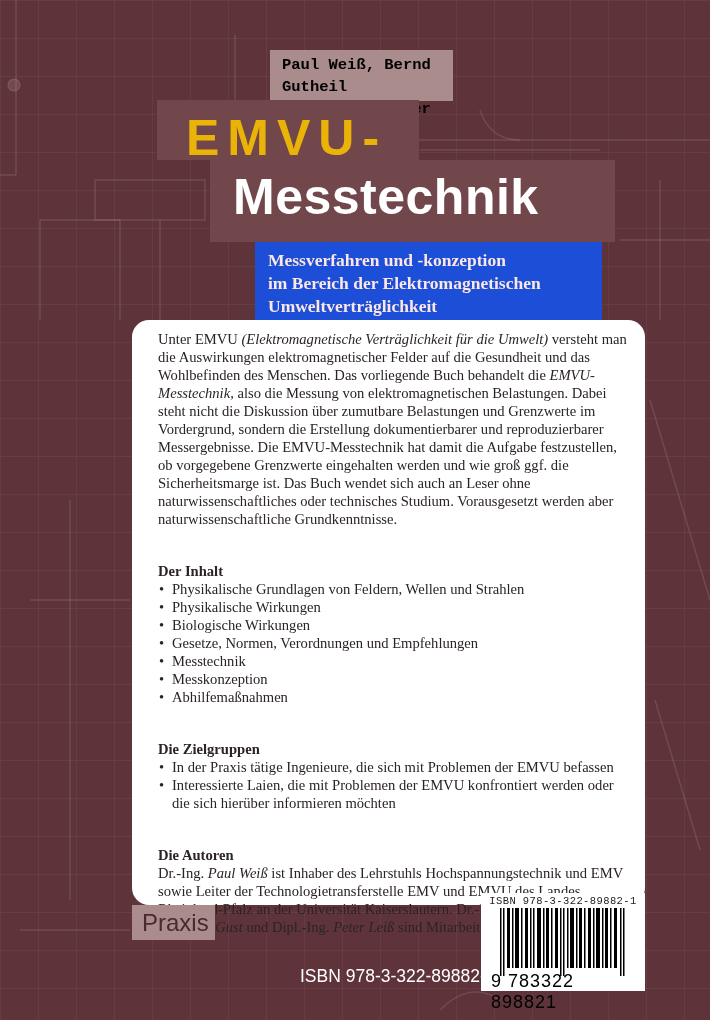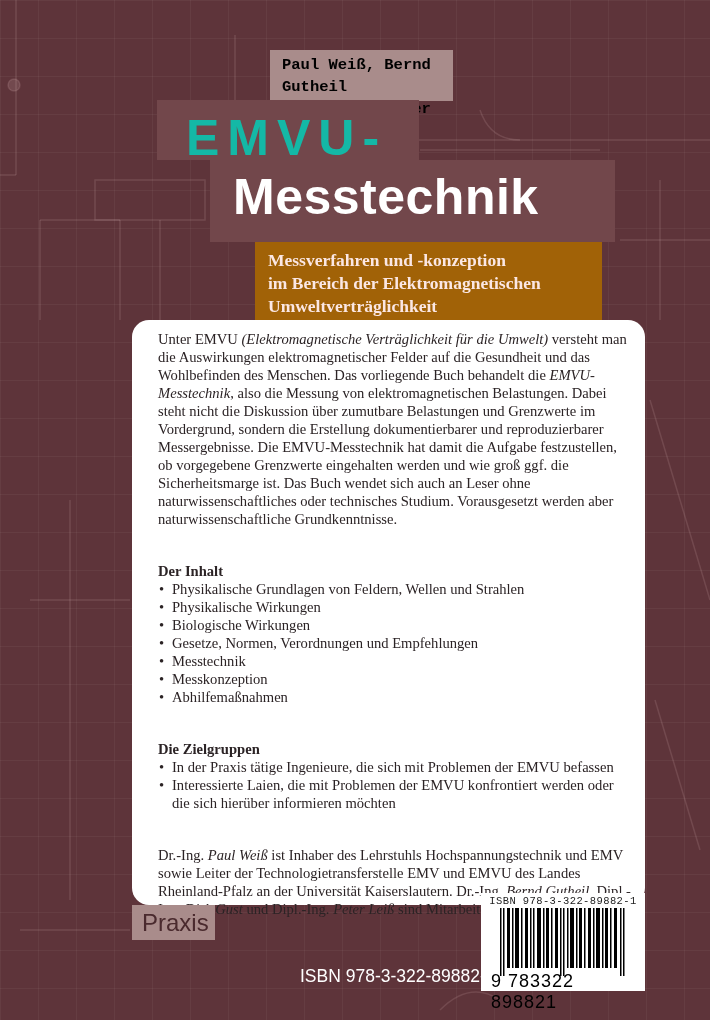--- a/index.html
+++ b/index.html
@@ -24,32 +24,32 @@
   }
   .title-box-1 {
     position: absolute; left: 157px; top: 100px; width: 262px; height: 60px;
     background: #72474b;
   }
   .title-box-2 {
     position: absolute; left: 210px; top: 160px; width: 405px; height: 82px;
     background: #72474b;
   }
   .title-line-1 {
-    position: absolute; left: 186px; top: 110px; color: #14b8a6;
+    position: absolute; left: 186px; top: 110px; color: #eab308;
     font-family: "Liberation Sans", sans-serif; font-weight: bold;
     font-size: 50px; letter-spacing: 8px; line-height: 56px;
   }
   .title-line-2 {
     position: absolute; left: 233px; top: 168px; color: #ffffff;
     font-family: "Liberation Sans", sans-serif; font-weight: bold;
     font-size: 50px; letter-spacing: 0.5px; line-height: 58px;
   }
   .subtitle-box {
     position: absolute; left: 255px; top: 242px; width: 347px; height: 80px;
-    background: #a16207; color: #fbe7e4;
+    background: #1d4ed8; color: #fbe7e4;
     font-family: "Liberation Serif", serif; font-weight: bold;
     font-size: 17.5px; line-height: 23px; padding: 7px 0 0 13px; box-sizing: border-box;
   }
   .content-box {
     position: absolute; left: 132px; top: 320px; width: 513px; height: 585px;
     background: #ffffff; color: #2b2325;
     font-family: "Liberation Serif", serif; font-size: 14.6px; line-height: 18px;
     padding: 10px 10px 0 26px; box-sizing: border-box; border-radius: 17px;
   }
   .content-box p { margin: 0; }
@@ -148,20 +148,21 @@
 
   <div class="section">
     <h3>Die Zielgruppen</h3>
     <ul>
       <li>In der Praxis tätige Ingenieure, die sich mit Problemen der EMVU befassen</li>
       <li>Interessierte Laien, die mit Problemen der EMVU konfrontiert werden oder die sich hierüber informieren möchten</li>
     </ul>
   </div>
 
   <div class="section">
+    <h3>Die Autoren</h3>
     <p><span>Dr.-Ing. </span><em>Paul Weiß</em><span> ist Inhaber des Lehrstuhls Hochspannungstechnik und EMV sowie Leiter der Technologietransferstelle EMV und EMVU des Landes Rheinland-Pfalz an der Universität Kaiserslautern. Dr.-Ing. </span><em>Bernd Gutheil</em><span>, Dipl.-Ing. </span><em>Dirk Gust</em><span> und Dipl.-Ing. </span><em>Peter Leiß</em><span> sind Mitarbeiter dieser Einrichtungen.</span></p>
   </div>
 </div>
 
 <div class="praxis-box">Praxis</div>
 
 <div class="isbn-text">ISBN 978-3-322-89882-1</div>
 
 <div class="barcode-box">
   <div class="barcode-isbn">ISBN 978-3-322-89882-1</div>

